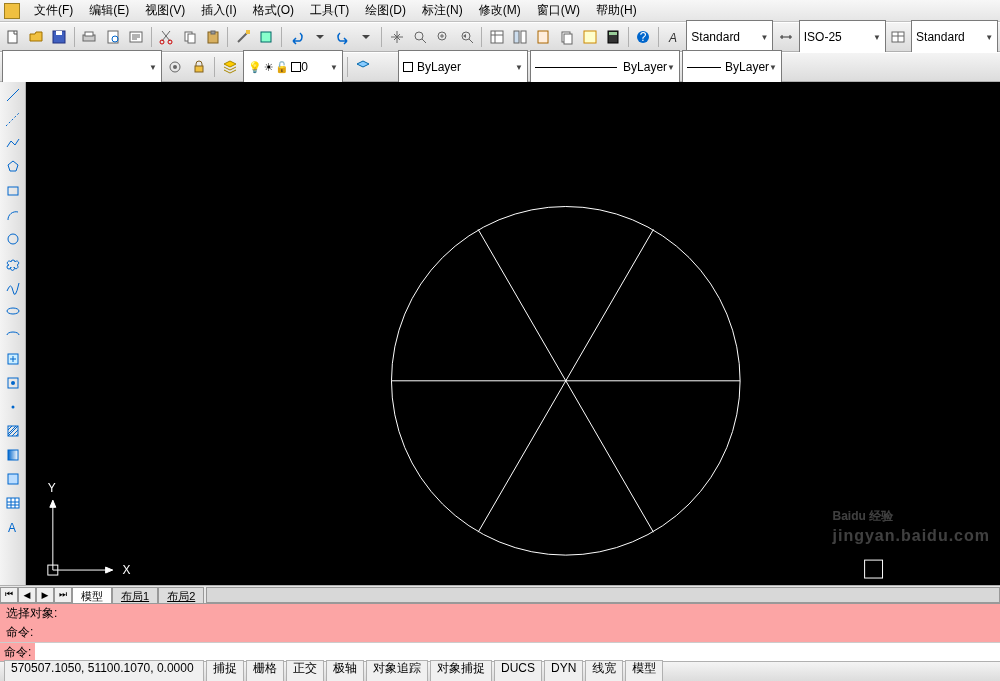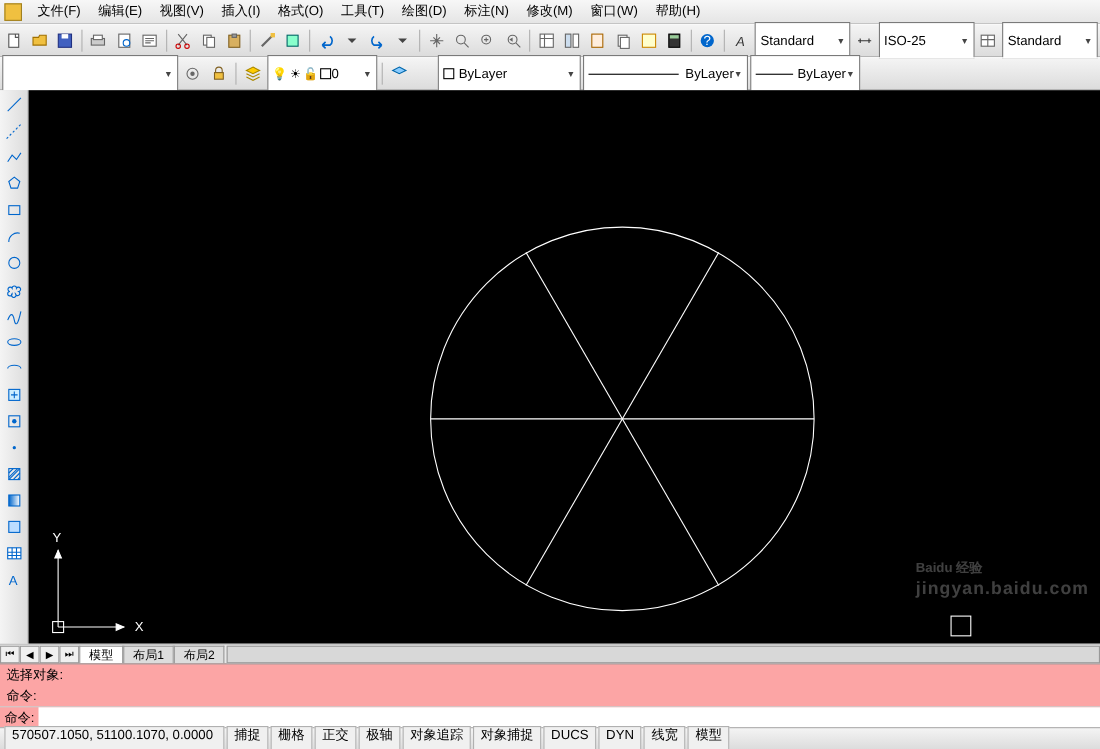--- a/index.html
+++ b/index.html
@@ -29,21 +29,21 @@
 .side-toolbar { width: 26px; background: linear-gradient(90deg, #f4f4f4, #dcdcdc); border-right: 1px solid #b0b0b0; display: flex; flex-direction: column; align-items: center; padding: 2px 0; gap: 2px; }
 .side-toolbar .tool-btn { width: 22px; height: 22px; }
 
 .canvas-area { flex: 1; position: relative; background: #000; }
 .canvas-area svg.drawing { position: absolute; inset: 0; width: 100%; height: 100%; }
 
 
 .hscroll { height: 18px; background: #e8e8e8; display: flex; align-items: center; border-top: 1px solid #b0b0b0; }
 .hscroll .nav-btn { width: 18px; height: 16px; border: 1px solid #999; background: #f0f0f0; display: flex; align-items: center; justify-content: center; font-size: 9px; cursor: pointer; }
 .hscroll .tab { padding: 0 8px; height: 16px; line-height: 16px; border: 1px solid #999; border-bottom: none; background: #fff; cursor: pointer; font-size: 11px; }
-.hscroll .tab.inactive { background: #ddd; }
+.hscroll .tab.inactive { background: #ddd; text-decoration: underline; }
 .hscroll .track { flex: 1; height: 16px; background: #d8d8d8; border: 1px solid #999; margin-left: 2px; position: relative; }
 
 
 .command-area { border-top: 1px solid #999; background: #fca5a5; height: 58px; overflow: hidden; }
 .command-area .line { padding: 1px 6px; font-size: 12px; }
 .command-input-row { display: flex; border-top: 1px solid #ccc; }
 .command-input-row .prompt { padding: 1px 4px; }
 .command-input-row input { flex: 1; border: none; outline: none; font-size: 12px; padding: 1px 2px; }
 
 

